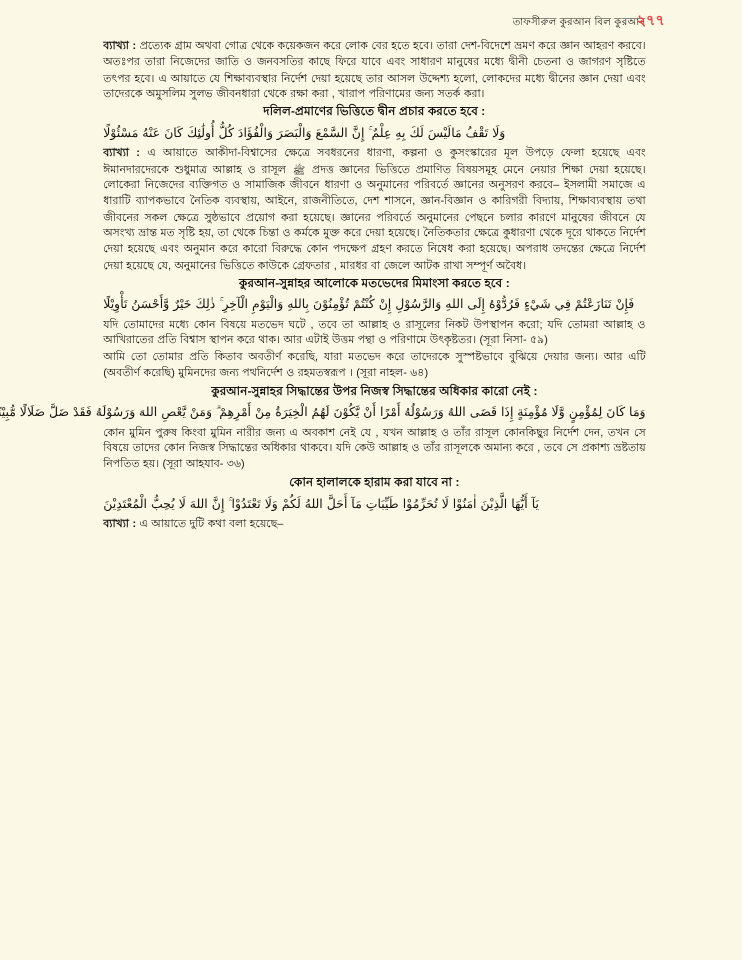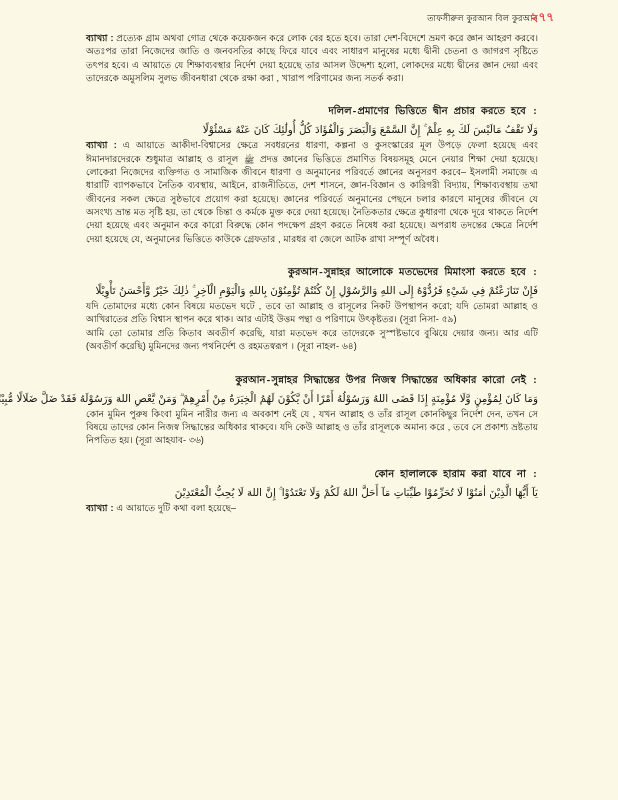--- a/index.html
+++ b/index.html
@@ -62,29 +62,29 @@
     word-spacing: 0.4px;
     hyphens: none;
   }
   .para .lead {
     font-weight: bold;
   }
   .heading {
     font-size: 9.9px;
     line-height: 15px;
     font-weight: bold;
-    font-family: Liberation Mono, monospace;
-    margin: 19px 0 0 0;
-    text-align: right;
+    font-family: Liberation Sans, sans-serif;
+    margin: 1px 0 0 0;
+    text-align: center;
     letter-spacing: 0.1px;
   }
   .arabic {
     font-size: 10.4px;
     line-height: 19px;
-    text-align: right;
+    text-align: left;
     direction: rtl;
     font-family: "DejaVu Sans", "Liberation Sans", sans-serif;
     margin: 1px 0 0 0;
     white-space: nowrap;
     letter-spacing: -0.1px;
   }
   .sws {
     display: inline-block;
     font-size: 8.6px;
     transform: translateY(1px);

